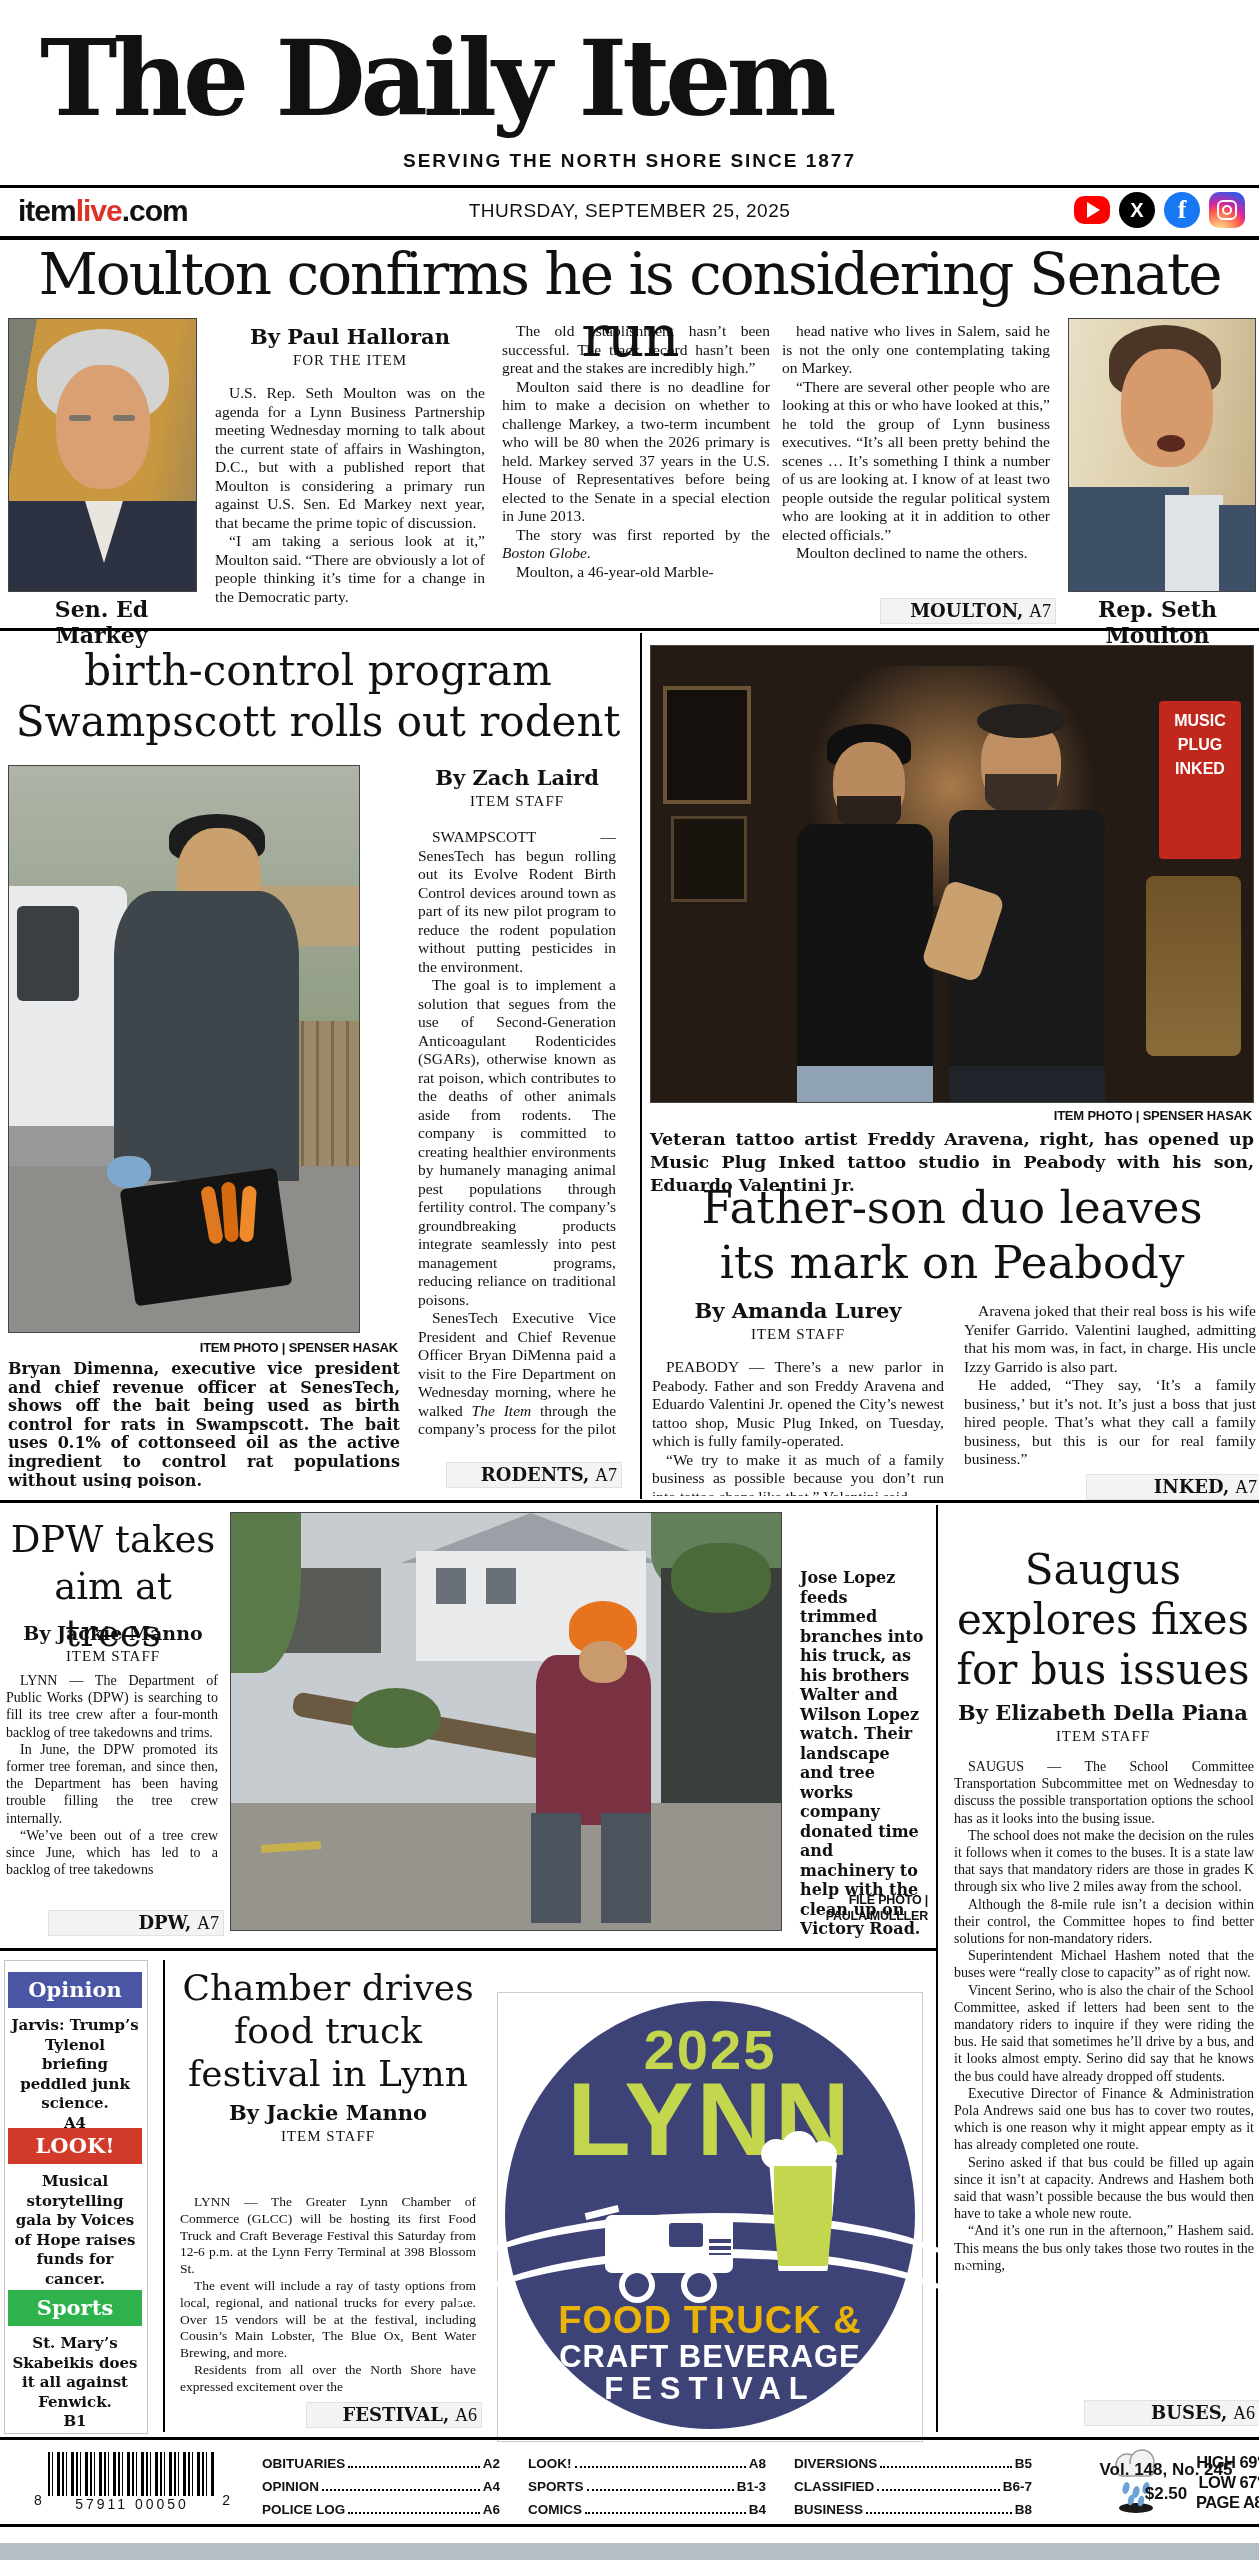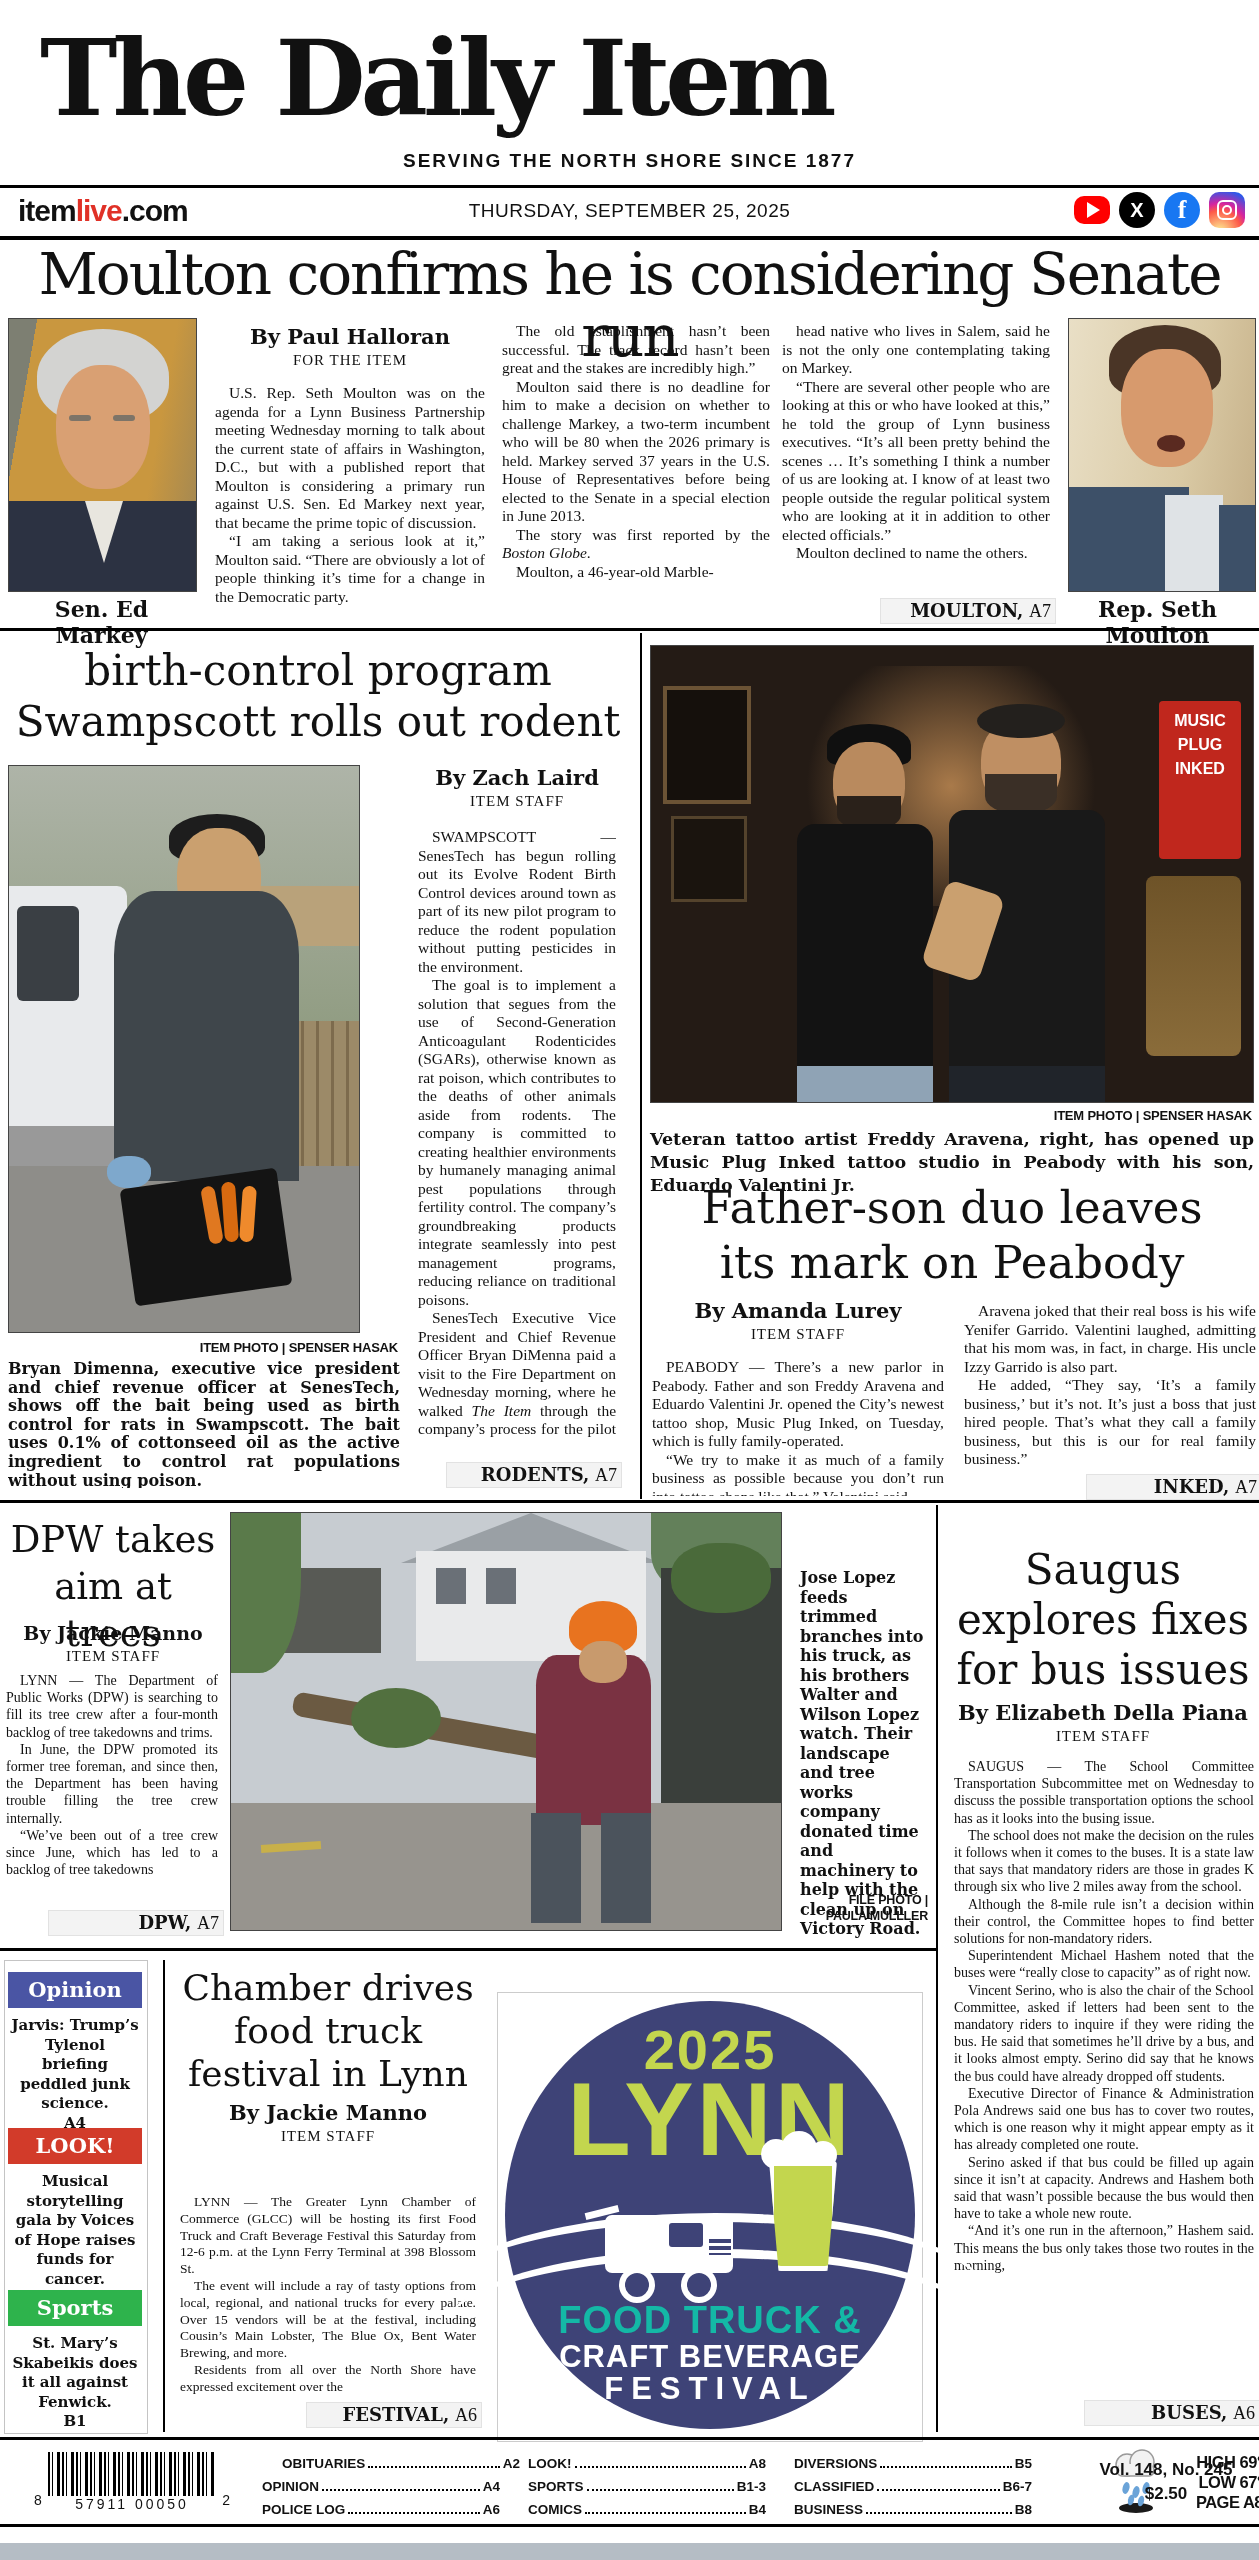--- a/index.html
+++ b/index.html
@@ -336,36 +336,36 @@
       </div>
 
       <div style="position:absolute;left:80px;top:186px;width:180px;height:110px;">
         <div style="position:absolute;left:0;top:22px;width:34px;height:7px;background:#fff;transform:rotate(-14deg);"></div>
         <div style="position:absolute;left:20px;top:28px;width:128px;height:58px;background:#fff;border-radius:7px;"></div>
         <div style="position:absolute;left:84px;top:36px;width:34px;height:24px;background:#3e4377;border-radius:3px;"></div>
         <div style="position:absolute;left:124px;top:52px;width:22px;height:16px;background:repeating-linear-gradient(#3e4377 0 4px,#fff 4px 7px);"></div>
         <div style="position:absolute;left:34px;top:80px;width:24px;height:24px;background:#3e4377;border:6px solid #fff;border-radius:50%;"></div>
         <div style="position:absolute;left:96px;top:80px;width:24px;height:24px;background:#3e4377;border:6px solid #fff;border-radius:50%;"></div>
       </div>
-      <div class="pc-txt" style="top:298px;font-size:38px;color:#14b8a6;letter-spacing:1px;">FOOD TRUCK &amp;</div>
+      <div class="pc-txt" style="top:298px;font-size:38px;color:#eab308;letter-spacing:1px;">FOOD TRUCK &amp;</div>
       <div class="pc-txt" style="top:338px;font-size:31px;color:#fff;letter-spacing:1px;">CRAFT BEVERAGE</div>
       <div class="pc-txt" style="top:370px;font-size:31px;color:#fff;letter-spacing:8px;">FESTIVAL</div>
     </div>
   </div>
 
   <div class="rule" style="left:0;top:2437px;width:1259px;height:3px;"></div>
 
   <div class="barcode">
     <div class="bc-bars"></div>
     <div class="bc-num">57911 00050</div>
     <div class="bc-side" style="left:0;">8</div>
     <div class="bc-side" style="right:0;">2</div>
   </div>
 
-  <div class="idx-row" style="left:262px;top:2456px;margin-left:20px;">
+  <div class="idx-row" style="left:262px;top:2456px;">
       <span>OBITUARIES</span>
       <span class="idx-dots"></span>
       <span>A2</span>
     </div>
   <div class="idx-row" style="left:262px;top:2479px;">
       <span>OPINION</span>
       <span class="idx-dots"></span>
       <span>A4</span>
     </div>
   <div class="idx-row" style="left:262px;top:2502px;">

